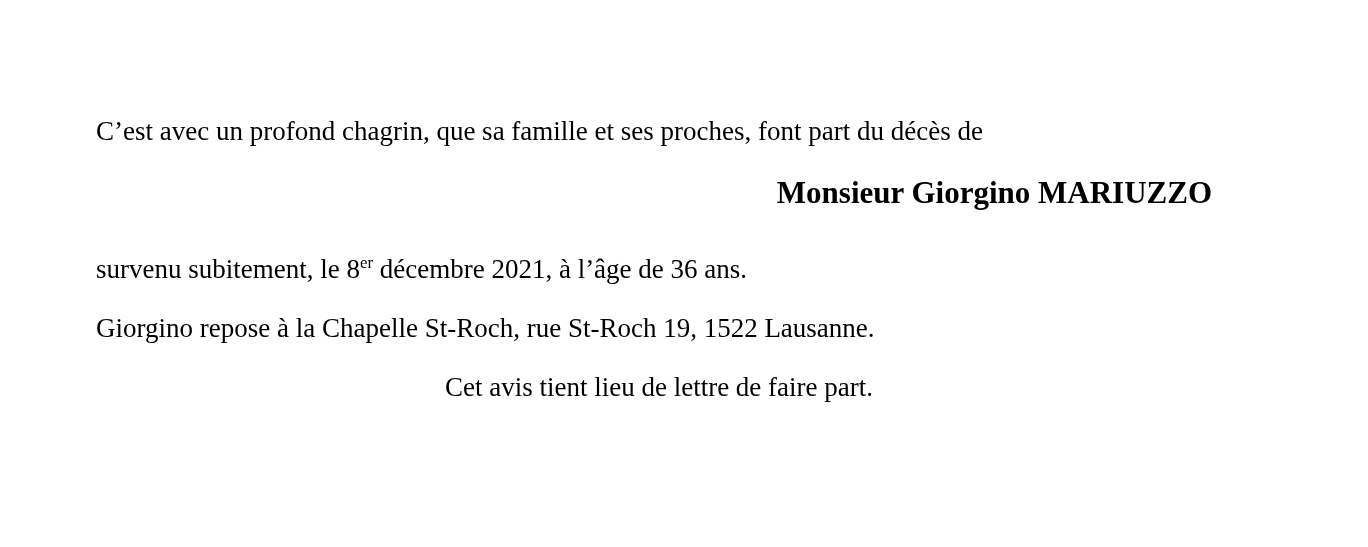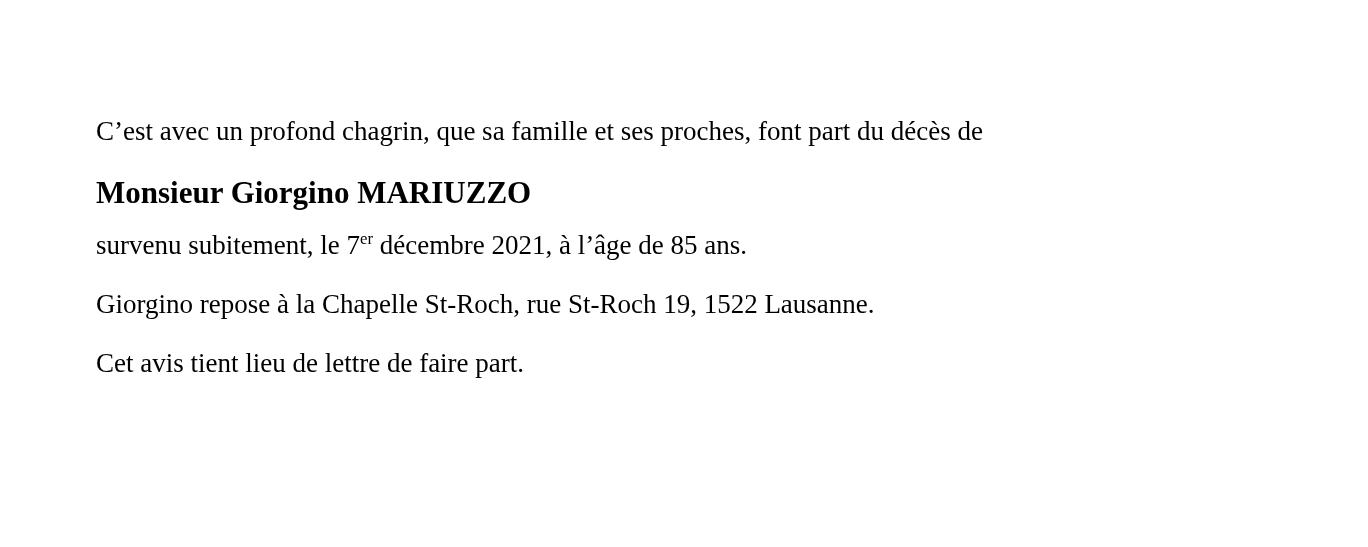--- a/index.html
+++ b/index.html
@@ -26,49 +26,49 @@
   .line {
     font-size: 27px;
     line-height: 1.0;
     margin: 0;
     white-space: nowrap;
   }
   .intro-line {
     margin-bottom: 32px;
   }
   .name-line {
-    text-align: left;
+    text-align: right;
     font-weight: bold;
     font-size: 31px;
-    margin-bottom: 24px;
+    margin-bottom: 48px;
     padding-right: 60px;
   }
   .body-line {
     margin-bottom: 32px;
   }
   .closing-line {
-    text-align: left;
+    text-align: center;
     padding-right: 50px;
   }
   sup {
     font-size: 0.62em;
     vertical-align: super;
     line-height: 0;
     text-align: right;
   }
 </style>
 </head>
 <body>
 
 <div class="notice">
 
   <p class="line intro-line">C’est avec un profond chagrin, que sa famille et ses proches, font part du décès de</p>
 
   <p class="line name-line">Monsieur Giorgino MARIUZZO</p>
 
-  <p class="line body-line"><span>survenu subitement, le 7</span><sup>er</sup><span> décembre 2021, à l’âge de 85 ans.</span></p>
+  <p class="line body-line"><span>survenu subitement, le 8</span><sup>er</sup><span> décembre 2021, à l’âge de 36 ans.</span></p>
 
 
   <p class="line body-line">Giorgino repose à la Chapelle St-Roch, rue St-Roch 19, 1522 Lausanne.</p>
 
   <p class="line closing-line">Cet avis tient lieu de lettre de faire part.</p>
 
 </div>
 
 </body></html>

